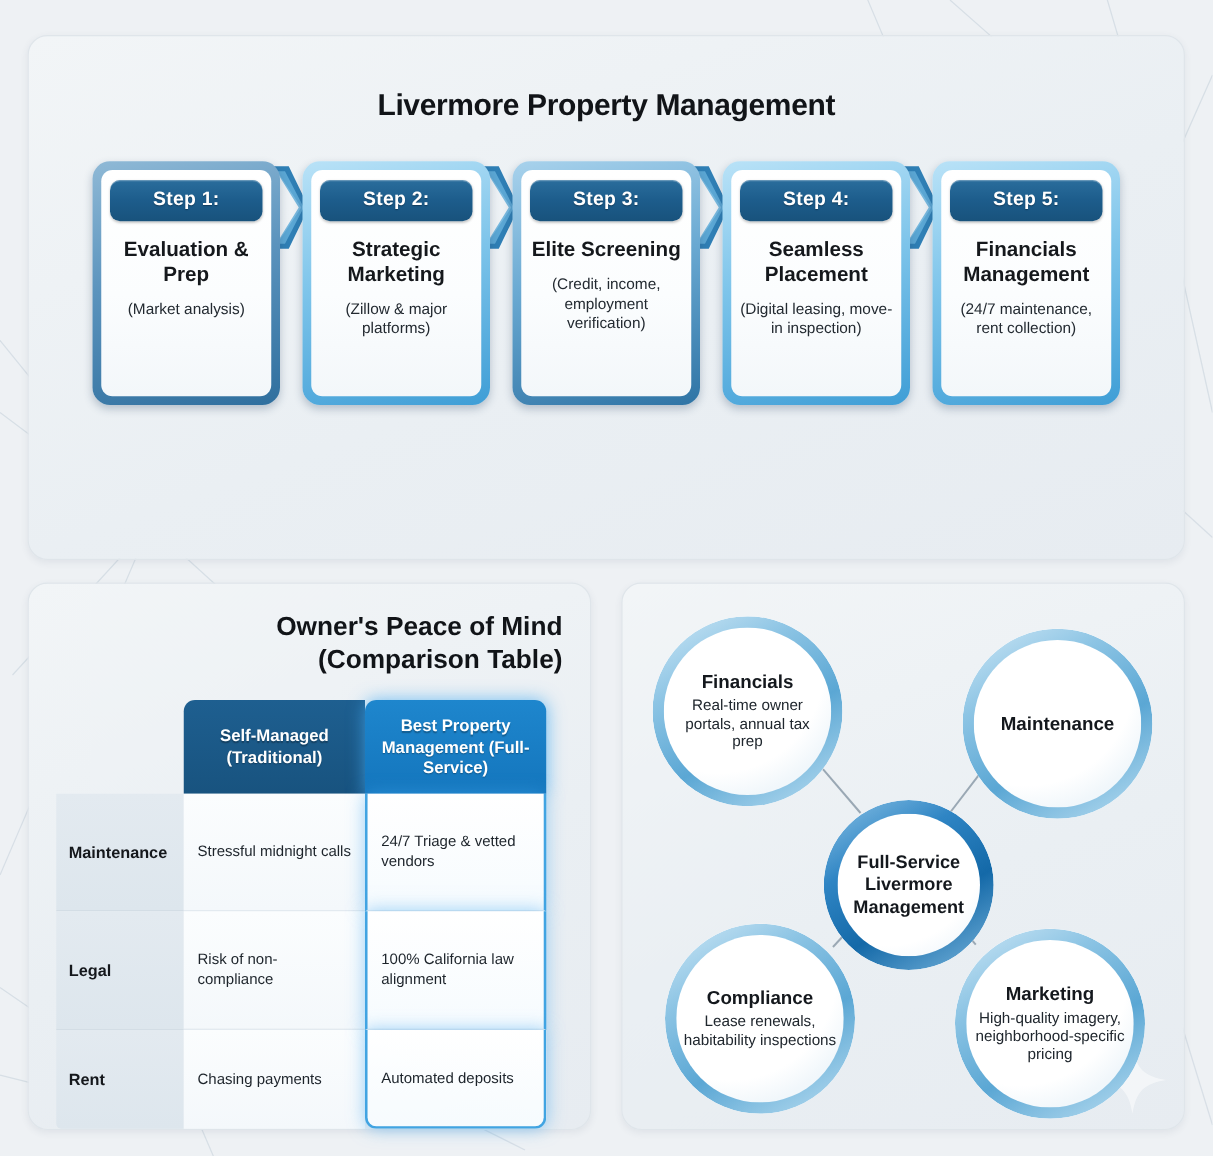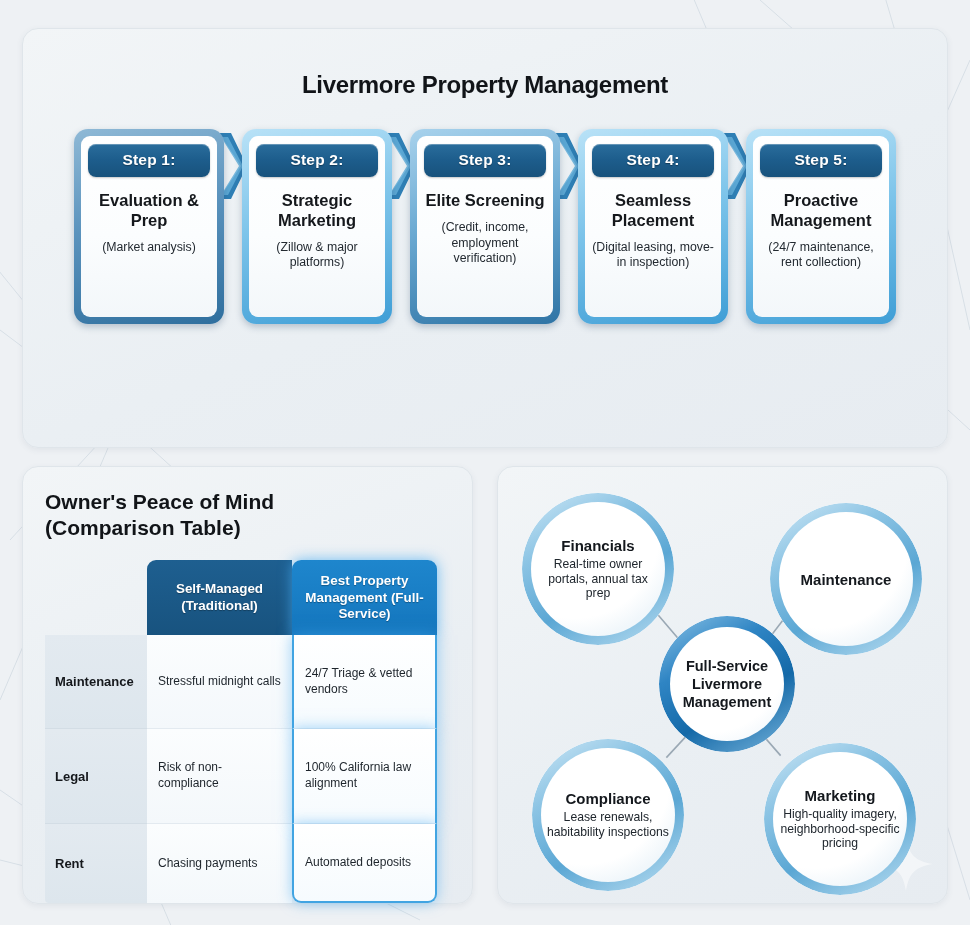--- a/index.html
+++ b/index.html
@@ -150,21 +150,21 @@
   }
 
   
   #comparison-panel {
     width: 451px;
     flex: none;
     padding: 22px 22px 0 22px;
   }
 
   #comparison-title {
-    text-align: left;
+    text-align: right;
     font-size: 21px;
     font-weight: bold;
     color: #111418;
     line-height: 1.22;
     white-space: pre-line;
   }
 
   .cmp-table {
     margin-top: 20px;
     display: grid;
@@ -289,21 +289,21 @@
   }
 
   #sat-financials  { left: 24px;  top: 26px;  width: 152px; height: 152px; }
   #sat-maintenance { left: 272px; top: 36px;  width: 152px; height: 152px; }
   #sat-compliance  { left: 34px;  top: 272px; width: 152px; height: 152px; }
   #sat-marketing   { left: 266px; top: 276px; width: 152px; height: 152px; }
 
   .hub {
     position: absolute;
     left: 161px;
-    top: 149px;
+    top: 173px;
     width: 136px;
     height: 136px;
     border-radius: 50%;
     display: flex;
     align-items: center;
     justify-content: center;
     text-align: center;
     z-index: 5;
     background: radial-gradient(circle at 36% 28%, #ffffff 0%, #ffffff 60%, #f3f8fc 74%, #eaf3fa 100%);
   }
@@ -422,21 +422,21 @@
 
       <svg class="chev" viewBox="0 0 28 74">
         <path d="M0 4 L22 37 L0 70 L12 70 L28 37 L12 4 Z" fill="#2f7fb5"></path>
         <path d="M2 8 L20 37 L2 66 L9 66 L24 37 L9 8 Z" fill="#63aed9" opacity="0.85"></path>
       </svg>
 
       <div class="step-wrap">
         <div class="step-card frame-b">
           <div class="step-inner">
             <div class="step-badge">Step 5:</div>
-            <div class="step-title">Proactive Management</div>
+            <div class="step-title">Financials Management</div>
             <div class="step-sub">(24/7 maintenance, rent collection)</div>
           </div>
         </div>
       </div>
 
     </div>
   </section>
 
   <div class="bottom-row">
 

